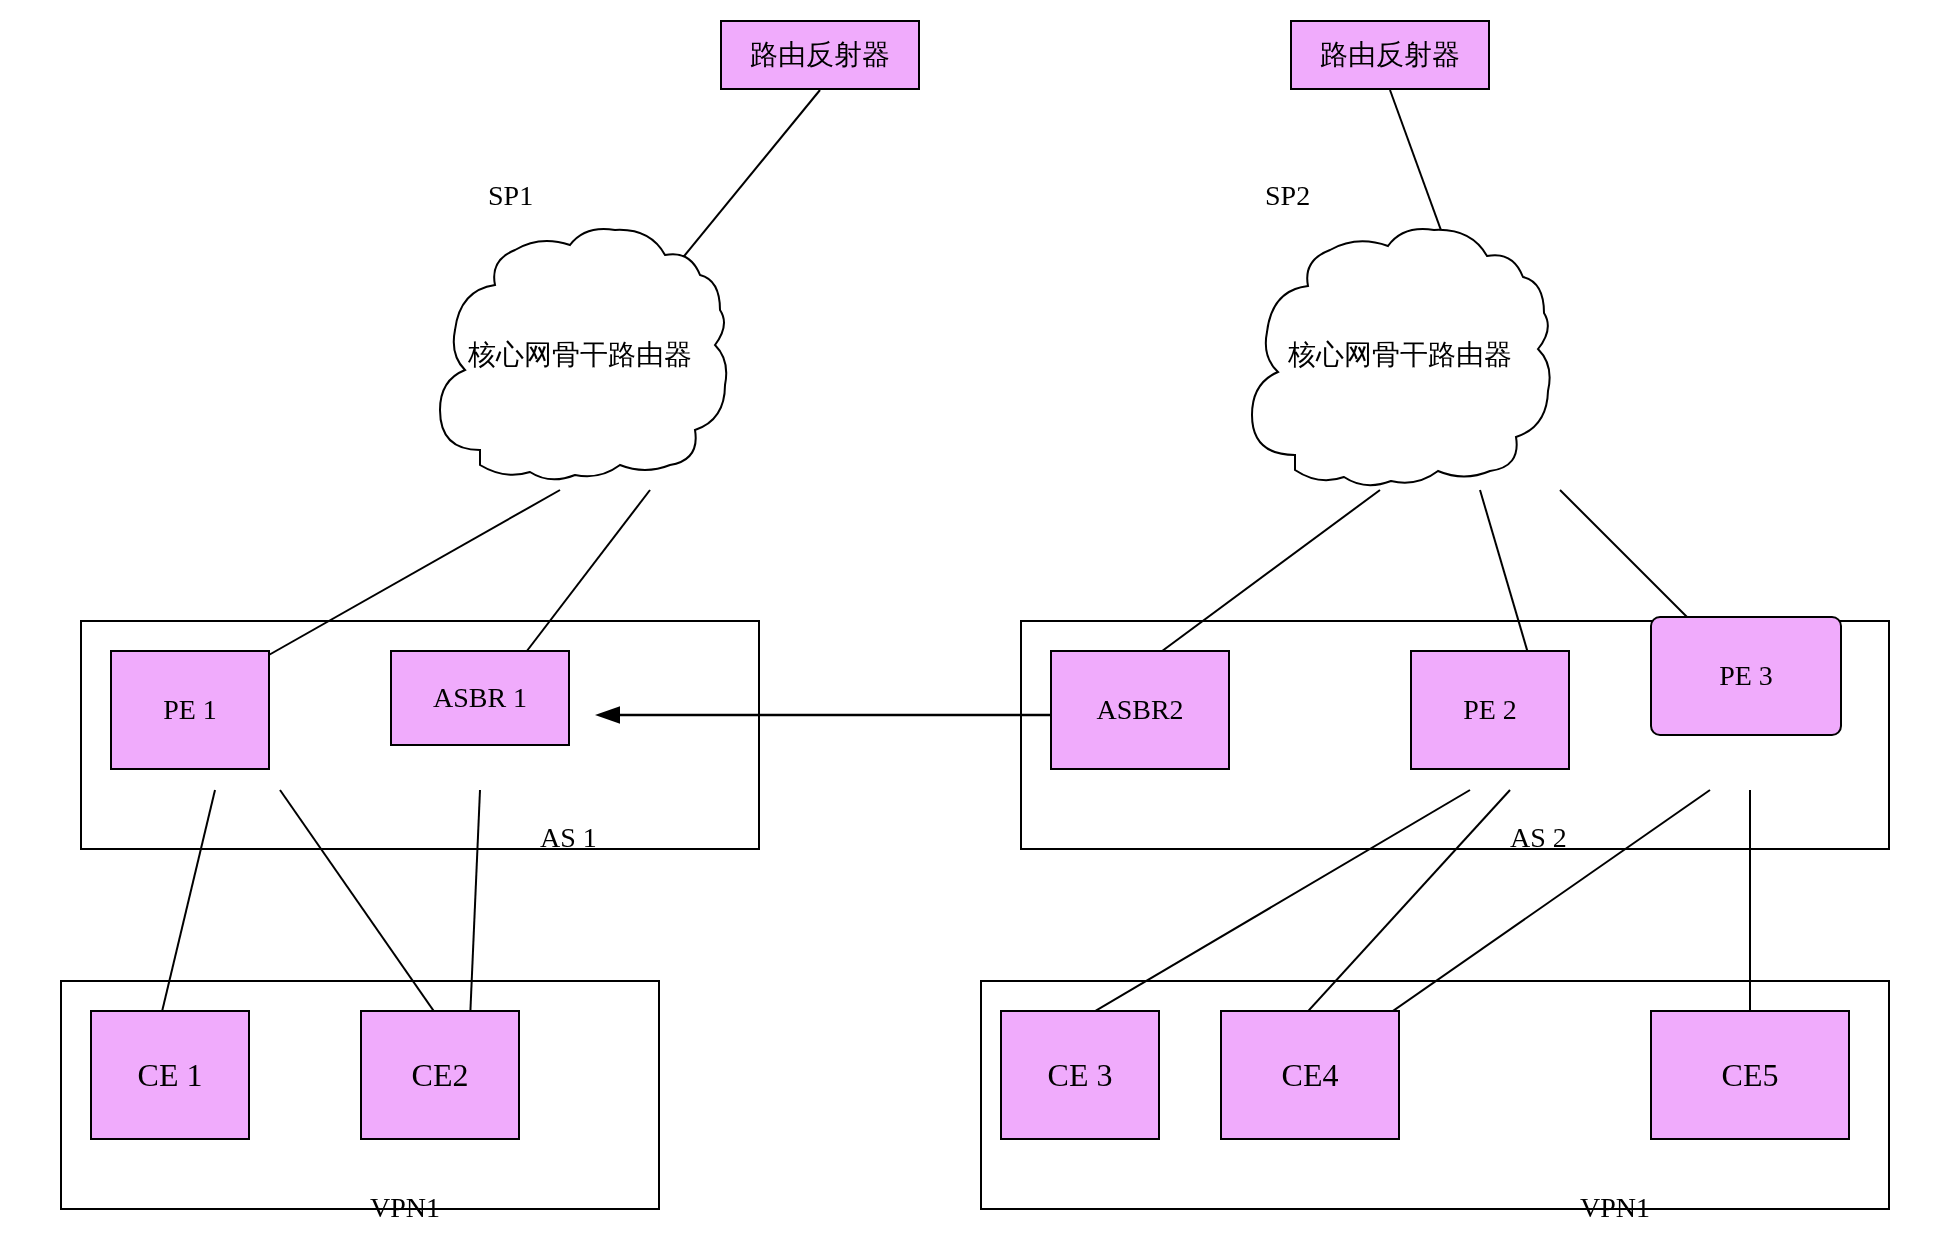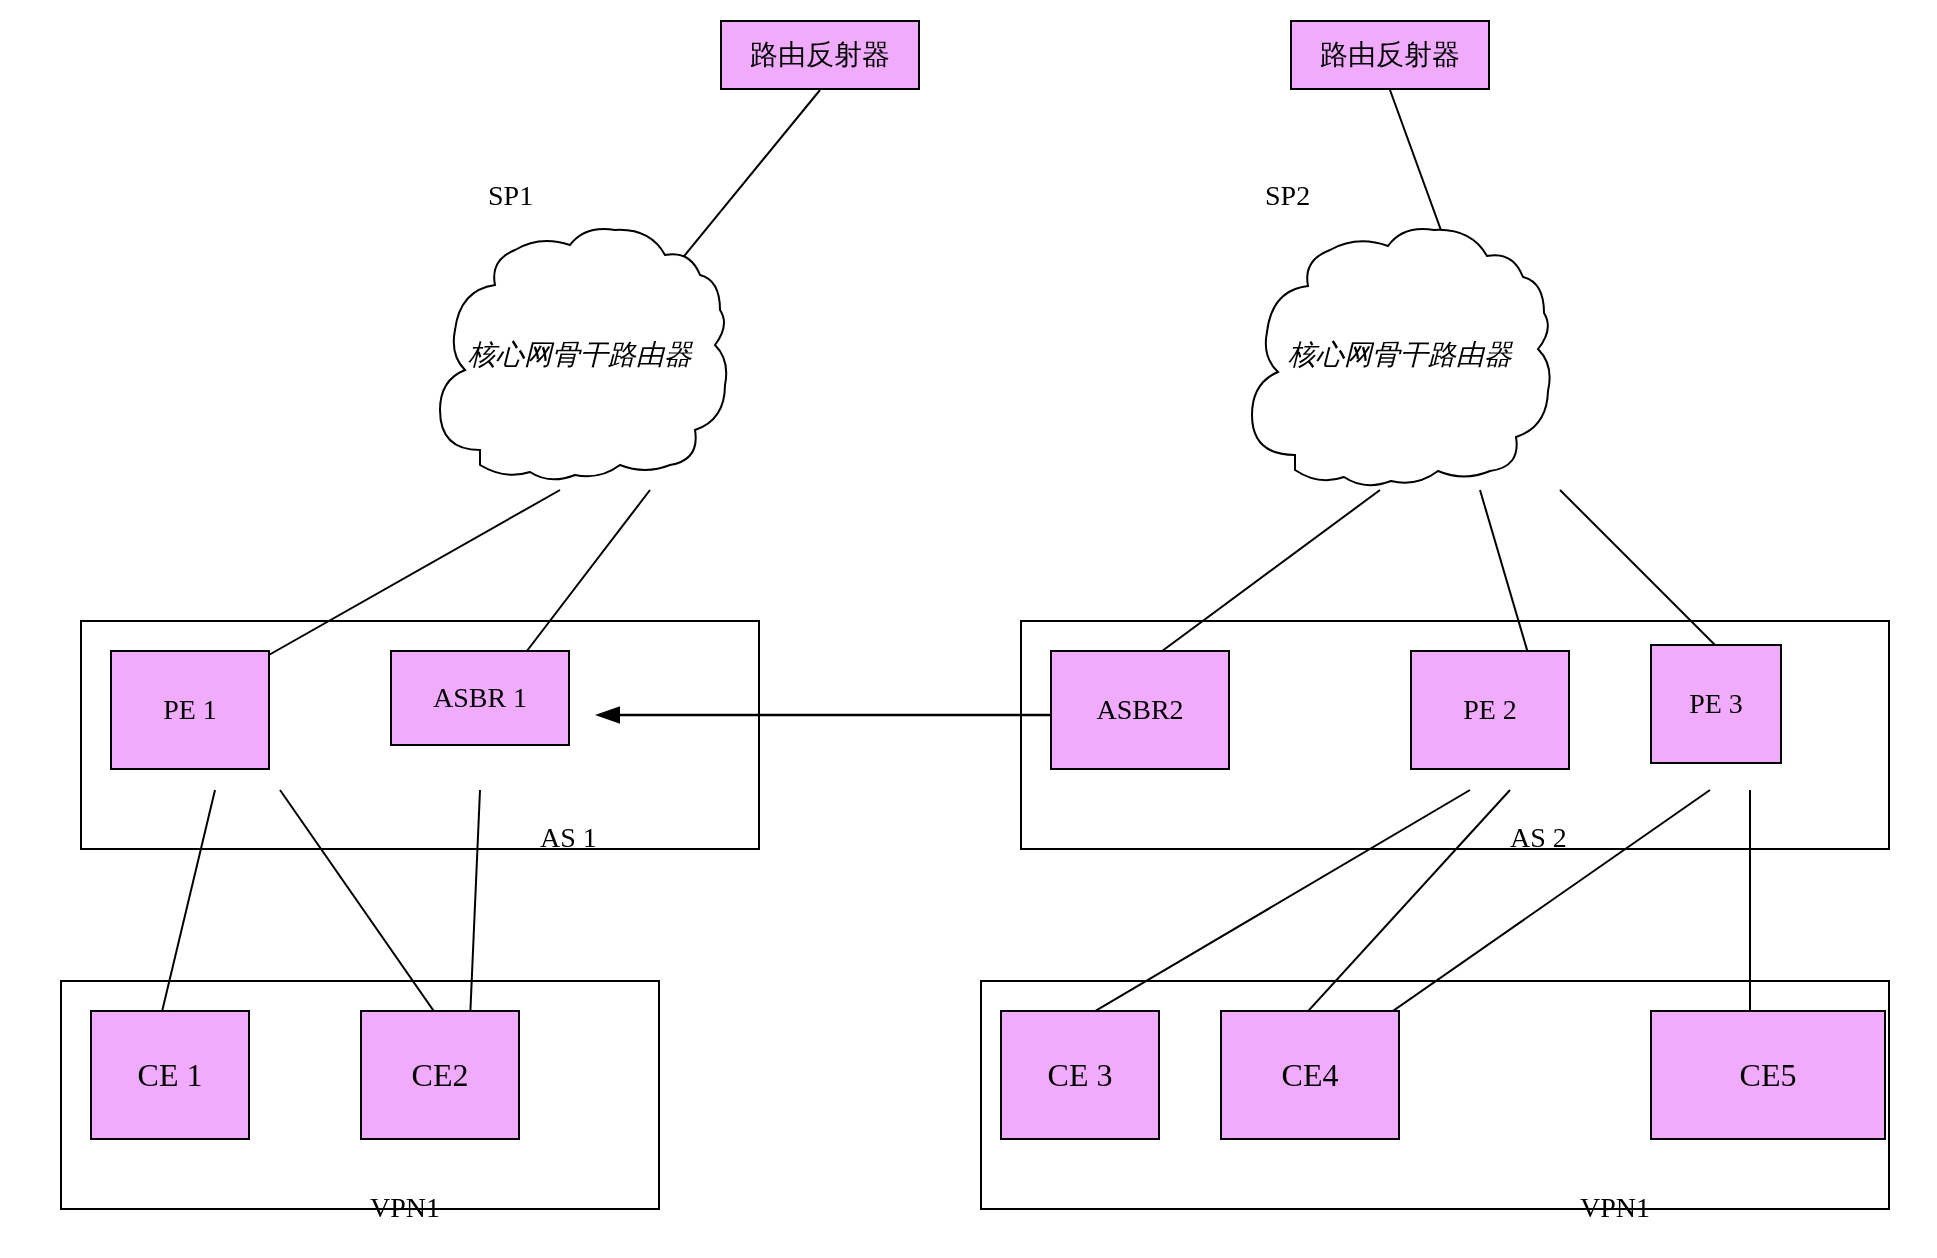--- a/index.html
+++ b/index.html
@@ -29,21 +29,20 @@
       font-size: 28px;
     }
 
     .cloud {
       position: absolute;
       display: flex;
       align-items: center;
       justify-content: center;
       text-align: right;
       font-size: 28px;
-      font-style: italic;
     }
 
     .cloud-shape {
       position: absolute;
       width: 100%;
       height: 100%;
     }
 
     .cloud-text {
       position: relative;
@@ -215,21 +214,21 @@
   </div>
 
   <div class="box" style="left:1050px; top:650px; width:180px; height:120px; font-size:28px;">
     <span>ASBR2</span>
   </div>
 
   <div class="box" style="left:1410px; top:650px; width:160px; height:120px; font-size:28px;">
     <span>PE 2</span>
   </div>
 
-  <div class="box" style="left:1650px; top:644px; width:132px; height:120px; font-size:28px;">
+  <div class="box" style="left:1650px; top:616px; width:192px; height:120px; font-size:28px;border-radius:10px;">
     <span>PE 3</span>
   </div>
 
   <div class="container-box" style="left:60px; top:980px; width:600px; height:230px;">
   </div>
 
   <div class="label" style="left:370px; top:1192px; font-size:28px;">
     <span>VPN1</span>
   </div>
 
@@ -249,17 +248,17 @@
   </div>
 
   <div class="box" style="left:1000px; top:1010px; width:160px; height:130px; font-size:32px;">
     <span>CE 3</span>
   </div>
 
   <div class="box" style="left:1220px; top:1010px; width:180px; height:130px; font-size:32px;">
     <span>CE4</span>
   </div>
 
-  <div class="box" style="left:1650px; top:1010px; width:236px; height:130px; font-size:32px;">
+  <div class="box" style="left:1650px; top:1010px; width:200px; height:130px; font-size:32px;">
     <span>CE5</span>
   </div>
 
 </div>
 
 </body></html>

